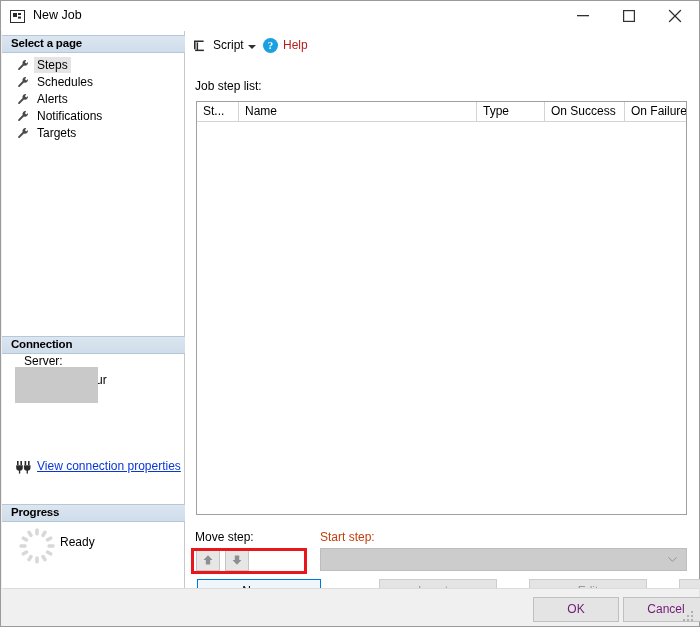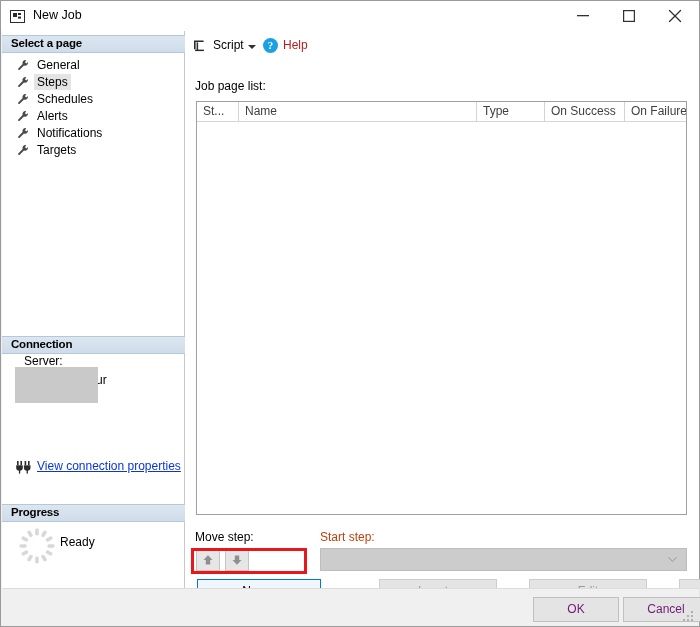--- a/index.html
+++ b/index.html
@@ -207,21 +207,21 @@
   }
   .lv-header {
     position: absolute; left: 0; top: 0;
     width: 489px; height: 20px;
     background: #ffffff;
     border-bottom: 1px solid #d4d4d4;
     box-sizing: border-box;
   }
   .lv-col {
     position: absolute; top: 0; height: 19px;
-    font-size: 12px; color: #404040;
+    font-size: 12px; color: #000000;
     line-height: 19px;
     border-right: 1px solid #d4d4d4;
     box-sizing: border-box;
     padding-left: 6px;
     overflow: hidden;
     white-space: nowrap;
     cursor: default;
   }
 
   
@@ -345,28 +345,20 @@
   </div>
 
   <div class="sidebar">
 
     <div class="panel-header hdr-select">
       <span>Select a page</span>
     </div>
 
     <div class="page-list">
 
-      <div class="page-item">
-        <span class="wrench">
-          <svg width="13" height="13" viewBox="0 0 13 13">
-              <path d="M9.2 1.2a3 3 0 0 0-3.6 3.9L1.3 9.4a1 1 0 0 0 1.4 1.4l4.3-4.3a3 3 0 0 0 3.9-3.6L9.3 4.5 8 3.2z" fill="#4a4a4a"></path>
-            </svg>
-        </span>
-        <span class="lbl">General</span>
-      </div>
 
       <div class="page-item selected">
         <span class="wrench">
           <svg width="13" height="13" viewBox="0 0 13 13">
               <path d="M9.2 1.2a3 3 0 0 0-3.6 3.9L1.3 9.4a1 1 0 0 0 1.4 1.4l4.3-4.3a3 3 0 0 0 3.9-3.6L9.3 4.5 8 3.2z" fill="#4a4a4a"></path>
             </svg>
         </span>
         <span class="lbl">Steps</span>
       </div>
 
@@ -470,21 +462,21 @@
         </svg>
       </span>
       <span class="tb-script-lbl">Script</span>
       <span class="tb-caret"></span>
       <span class="tb-help-icon">
           <span>?</span>
         </span>
       <span class="tb-help-lbl">Help</span>
     </div>
 
-    <div class="joblist-label">Job page list:</div>
+    <div class="joblist-label">Job step list:</div>
 
     <div class="listview">
       <div class="lv-header">
         <div class="lv-col" style="left:0px;width:42px;">St...</div>
         <div class="lv-col" style="left:42px;width:238px;">Name</div>
         <div class="lv-col" style="left:280px;width:68px;">Type</div>
         <div class="lv-col" style="left:348px;width:80px;">On Success</div>
         <div class="lv-col" style="left:428px;width:61px;border-right:none;">On Failure</div>
       </div>
     </div>

